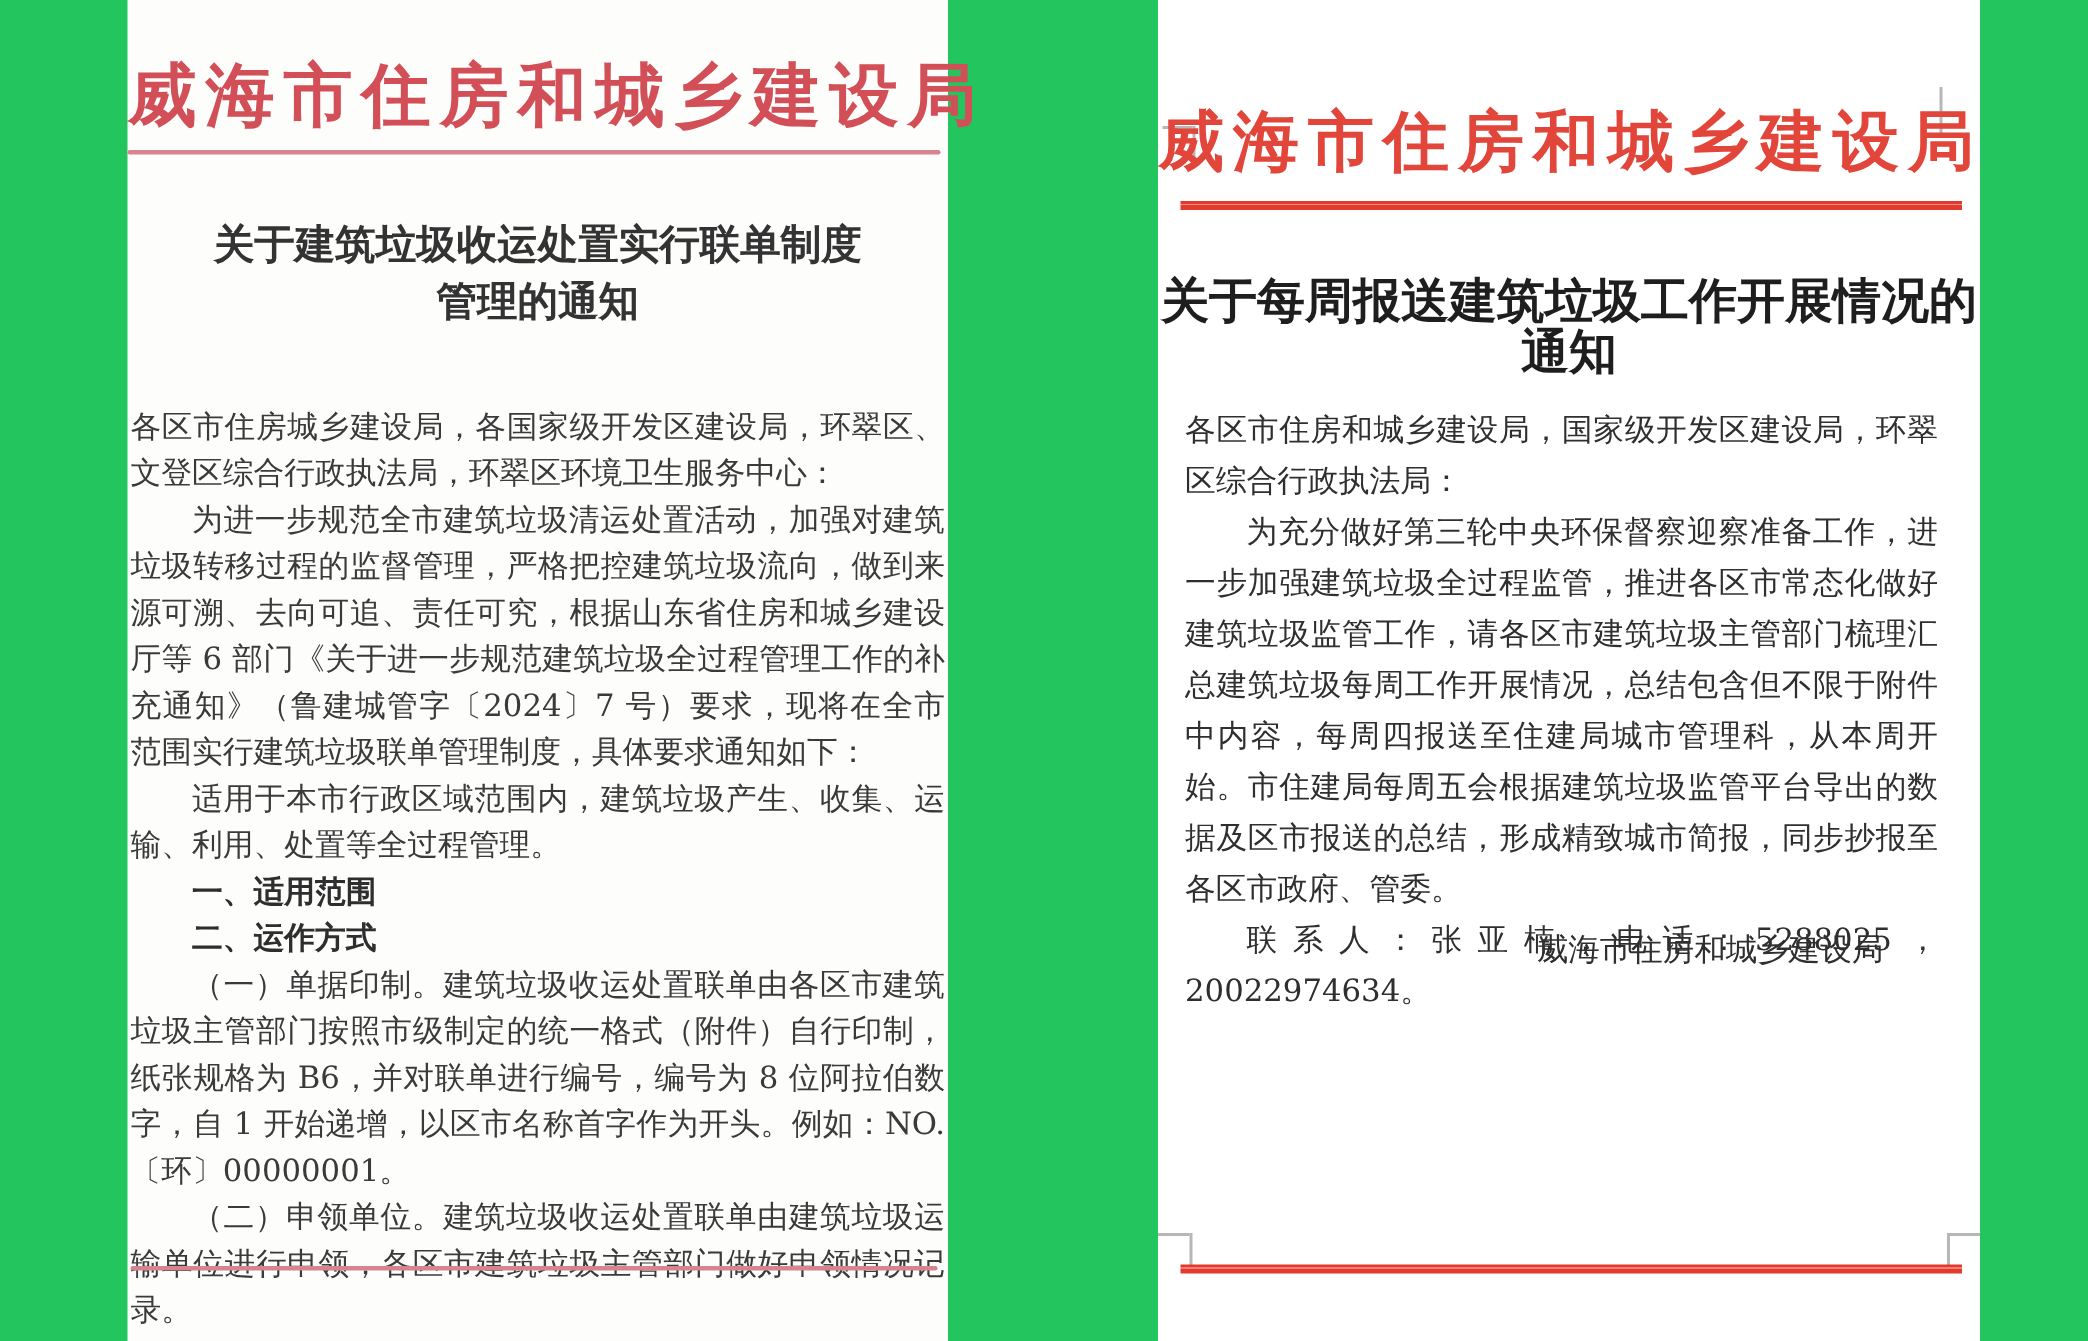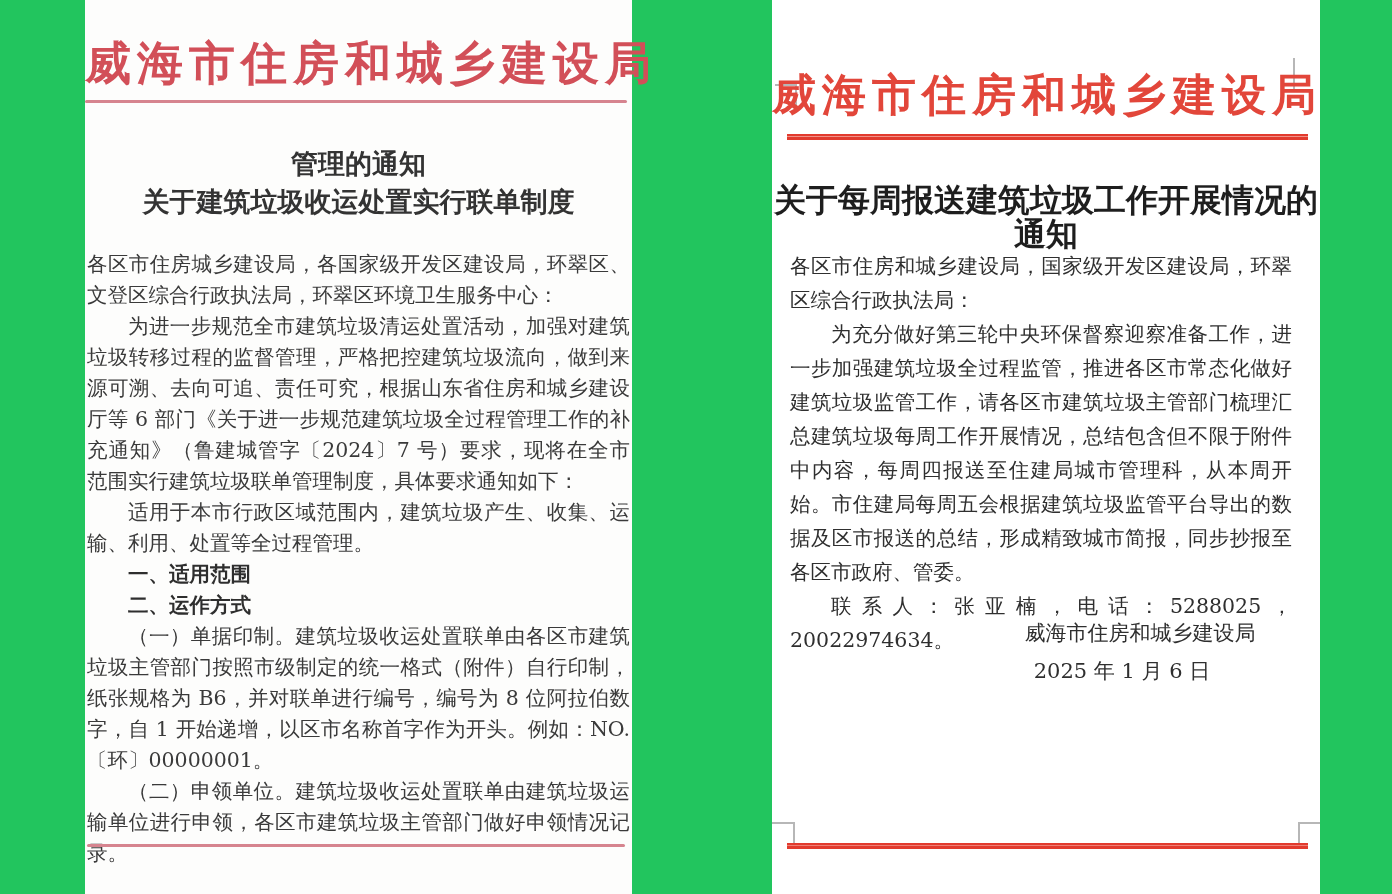--- a/index.html
+++ b/index.html
@@ -10,21 +10,21 @@
     overflow:hidden;
     font-family:"DejaVu Serif","Liberation Serif",serif;
   }
 
   
   .page { position:absolute; top:0; height:894px; }
   .agency {
     margin:0; text-align:center; font-weight:bold; white-space:nowrap;
   }
   .doc-title { margin:0; text-align:center; font-weight:bold; color:#2b2b2b; }
-  .body-text { text-align:justify; color:#3a3a3a; }
+  .body-text { text-align:justify; color:#3a3a3a;margin-top:20px; }
   .body-text p { margin:0; }
   .ind { text-indent:2em; }
   .bold { font-weight:bold; color:#2e2e2e; }
 
   
   .page-left { left:85px; width:547px; background:#fdfdfc; }
   .page-left .agency {
     position:absolute; top:34px; left:0; right:0;
     font-size:46px; line-height:58px; letter-spacing:6px;
     color:#d24f58;
@@ -89,22 +89,22 @@
 
 <div class="canvas">
 
   <section class="page page-left">
 
     <h1 class="agency">威海市住房和城乡建设局</h1>
 
     <div class="rule-pink top"></div>
 
     <h2 class="doc-title">
+      <span style="display:block">关于建筑垃圾收运处置实行联单制度</span>
       <span style="display:block">管理的通知</span>
-      <span style="display:block">关于建筑垃圾收运处置实行联单制度</span>
     </h2>
 
     <div class="body-text">
       <p>各区市住房城乡建设局，各国家级开发区建设局，环翠区、文登区综合行政执法局，环翠区环境卫生服务中心：</p>
       <p class="ind">为进一步规范全市建筑垃圾清运处置活动，加强对建筑垃圾转移过程的监督管理，严格把控建筑垃圾流向，做到来源可溯、去向可追、责任可究，根据山东省住房和城乡建设厅等 6 部门《关于进一步规范建筑垃圾全过程管理工作的补充通知》（鲁建城管字〔2024〕7 号）要求，现将在全市范围实行建筑垃圾联单管理制度，具体要求通知如下：</p>
       <p class="ind">适用于本市行政区域范围内，建筑垃圾产生、收集、运输、利用、处置等全过程管理。</p>
       <p class="ind bold">一、适用范围</p>
       <p class="ind bold">二、运作方式</p>
       <p class="ind">（一）单据印制。建筑垃圾收运处置联单由各区市建筑垃圾主管部门按照市级制定的统一格式（附件）自行印制，纸张规格为 B6，并对联单进行编号，编号为 8 位阿拉伯数字，自 1 开始递增，以区市名称首字作为开头。例如：NO.〔环〕00000001。</p>
       <p class="ind">（二）申领单位。建筑垃圾收运处置联单由建筑垃圾运输单位进行申领，各区市建筑垃圾主管部门做好申领情况记录。</p>
@@ -131,19 +131,18 @@
     <h2 class="doc-title">关于每周报送建筑垃圾工作开展情况的通知</h2>
 
     <div class="body-text">
       <p>各区市住房和城乡建设局，国家级开发区建设局，环翠区综合行政执法局：</p>
       <p class="ind">为充分做好第三轮中央环保督察迎察准备工作，进一步加强建筑垃圾全过程监管，推进各区市常态化做好建筑垃圾监管工作，请各区市建筑垃圾主管部门梳理汇总建筑垃圾每周工作开展情况，总结包含但不限于附件中内容，每周四报送至住建局城市管理科，从本周开始。市住建局每周五会根据建筑垃圾监管平台导出的数据及区市报送的总结，形成精致城市简报，同步抄报至各区市政府、管委。</p>
       <p class="ind">联系人：张亚楠，电话：5288025，20022974634。</p>
     </div>
 
     <div class="signature-block">
       <div class="sig">威海市住房和城乡建设局</div>
-      <div class="date">2025 年 1 月 6 日</div>
     </div>
 
     <div class="rule-red-bottom"></div>
   </section>
 
 </div>
 
 </body></html>

